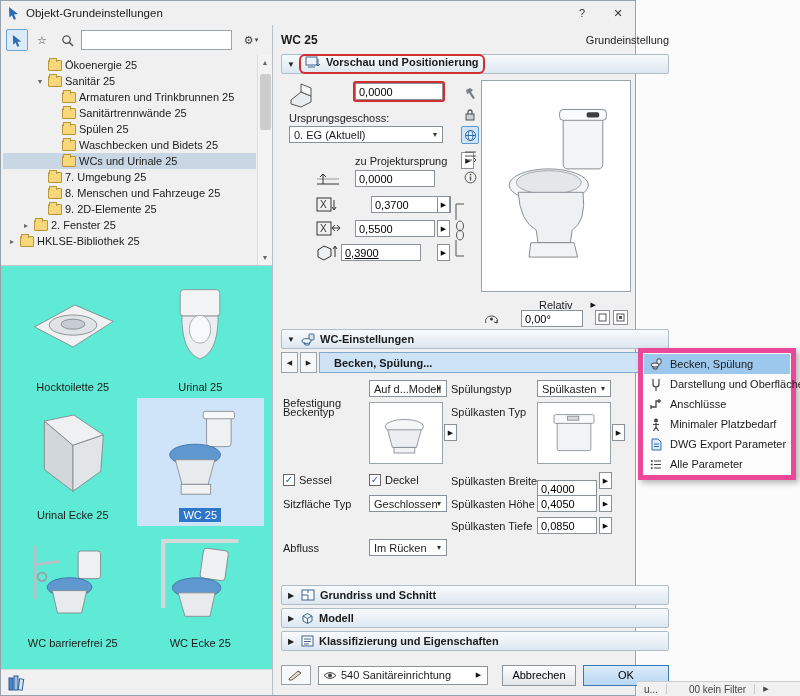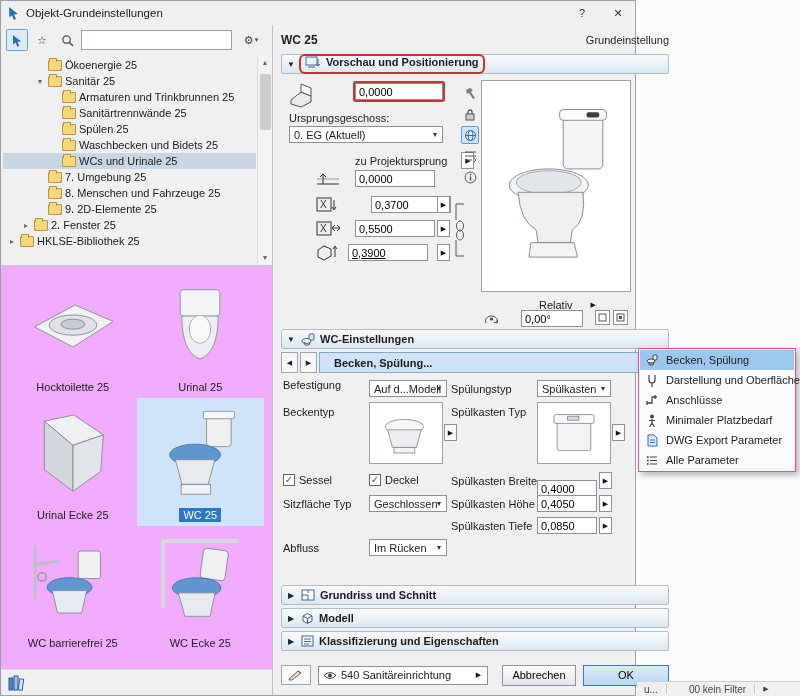--- a/index.html
+++ b/index.html
@@ -31,21 +31,21 @@
 .folder{width:14px;height:11px;background:#f6d77a;border:1px solid #bb953a;border-radius:1px;
   position:relative;flex:0 0 auto}
 .folder:before{content:"";position:absolute;left:0;top:-3px;width:6px;height:3px;
   background:#f6d77a;border:1px solid #bb953a;border-bottom:none;border-radius:1px 1px 0 0}
 .tlabel{overflow:hidden;text-overflow:ellipsis}
 .vscroll{position:absolute;right:0;top:0;bottom:0;width:15px;background:#f3f3f3;
   border-left:1px solid #ddd;display:flex;flex-direction:column;align-items:center}
 .vs-btn{height:15px;width:15px;font-size:7px;color:#666;display:flex;align-items:center;justify-content:center}
 .vs-track{flex:1;width:15px;position:relative}
 .vs-thumb{position:absolute;left:2px;right:2px;top:4px;height:56px;background:#cdcdcd;border-radius:2px}
-.lp-list{flex:1;background:#f0abfc;border-top:1px solid #c3c9cf;display:grid;
+.lp-list{flex:1;background:#5eead4;border-top:1px solid #c3c9cf;display:grid;
   grid-template-columns:1fr 1fr;grid-auto-rows:128px;padding:4px 8px;overflow:hidden}
 .lib-item{display:flex;flex-direction:column;align-items:center;justify-content:flex-end;
   padding:4px 2px;cursor:default}
 .lib-item.sel{background:#cfe4f8}
 .lib-thumb{flex:1;display:flex;align-items:center;justify-content:center}
 .lib-label{margin-top:2px;padding:0 4px;line-height:14px;white-space:nowrap}
 .lib-item.sel .lib-label{background:#2e77c8;color:#fff}
 .lp-bottom{height:26px;display:flex;align-items:center;padding:0 6px;background:#f0f0f0;
   border-top:1px solid #d7d7d7}
 
@@ -110,21 +110,21 @@
 .btn.ok{width:86px;background:linear-gradient(#dcebfa,#b9d7f2);border:1px solid #3a79b8}
 
 .appbg{position:absolute;left:637px;top:0;right:0;bottom:0;background:#fbfbfb}
 .statusbar{position:absolute;left:637px;right:0;bottom:0;height:15px;background:#f0f0f0;
   border-top:1px solid #cfcfcf;display:flex;align-items:center;font-size:10px;color:#444;gap:4px;
   padding:0 3px}
 .sb-sep{width:1px;height:10px;background:#c9c9c9}
 .sb-item{padding:0 4px;white-space:nowrap}
 
 .menu{position:absolute;left:638px;top:348px;width:158px;background:#fcfcfc;
-  border:1px solid #ec4899;box-shadow:3px 3px 6px rgba(0,0,0,.28);padding:1px}
+  border:5px solid #ec4899;box-shadow:3px 3px 6px rgba(0,0,0,.28);padding:1px}
 .menu-item{height:20px;display:flex;align-items:center;gap:7px;padding:0 6px 0 5px;white-space:nowrap}
 .menu-item.sel{background:#9cc8ee}
 .mi-icon{width:14px;display:flex;align-items:center;justify-content:center;flex:0 0 auto}
 svg{display:block}
 </style>
 </head>
 <body>
 
 <div class="screen">
 
@@ -389,21 +389,21 @@
           </span>
           <input class="num" style="position: absolute; left: 74px; top: 144px; width: 80px;" value="0,5500">
           <span class="flyout" style="position:absolute;left:156px;top:144px">▶</span>
 
           <span class="rowicon" style="position:absolute;left:34px;top:168px">
             <svg width="26" height="17" viewBox="0 0 26 17">
                 <path d="M3 6 L9 2 L16 5 L16 12 L9 16 L3 13 Z" fill="#eef1f3" stroke="#333"></path>
                 <path d="M20 3 v10 M18 5 l2-3 2 3" fill="none" stroke="#333"></path>
               </svg>
           </span>
-          <input class="num" style="position: absolute; left: 67px; top: 168px; width: 80px; text-decoration: underline;" value="0,3900">
+          <input class="num" style="position: absolute; left: 60px; top: 168px; width: 80px; text-decoration: underline;" value="0,3900">
           <span class="flyout" style="position:absolute;left:156px;top:168px">▶</span>
 
           <span style="position:absolute;left:173px;top:126px">
             <svg width="12" height="56" viewBox="0 0 12 56">
                 <path d="M2 2 h8 M2 2 v16 M2 54 h8 M2 54 v-16" fill="none" stroke="#555"></path>
                 <ellipse cx="6" cy="24" rx="3.5" ry="5" fill="none" stroke="#555"></ellipse>
                 <ellipse cx="6" cy="33" rx="3.5" ry="5" fill="none" stroke="#555"></ellipse>
               </svg>
           </span>
 
@@ -496,21 +496,21 @@
         <div class="pager">
           <span class="pg-btn">◀</span>
           <span class="pg-btn">▶</span>
           <span class="pg-combo">
             <span>Becken, Spülung...</span>
             <span class="arr">▶</span>
           </span>
         </div>
 
         <div class="form">
-          <span class="flabel" style="left:2px;top:3px">Befestigung</span>
+          <span class="flabel" style="left:2px;top:21px">Befestigung</span>
           <div class="combo" style="position:absolute;left:88px;top:4px;width:78px">
             <span>Auf d...Modell</span>
             <span class="arr">▾</span>
           </div>
           <span class="flabel" style="left:170px;top:7px">Spülungstyp</span>
           <div class="combo" style="position:absolute;left:256px;top:4px;width:74px">
             <span>Spülkasten</span>
             <span class="arr">▾</span>
           </div>
 

